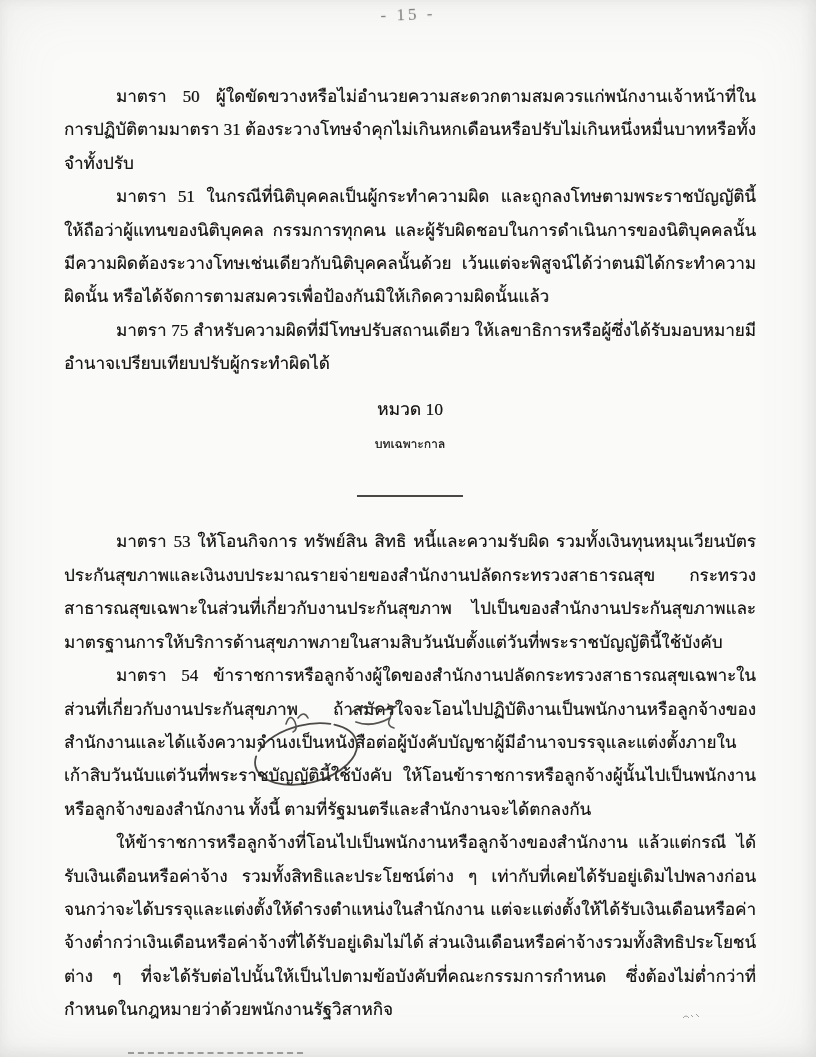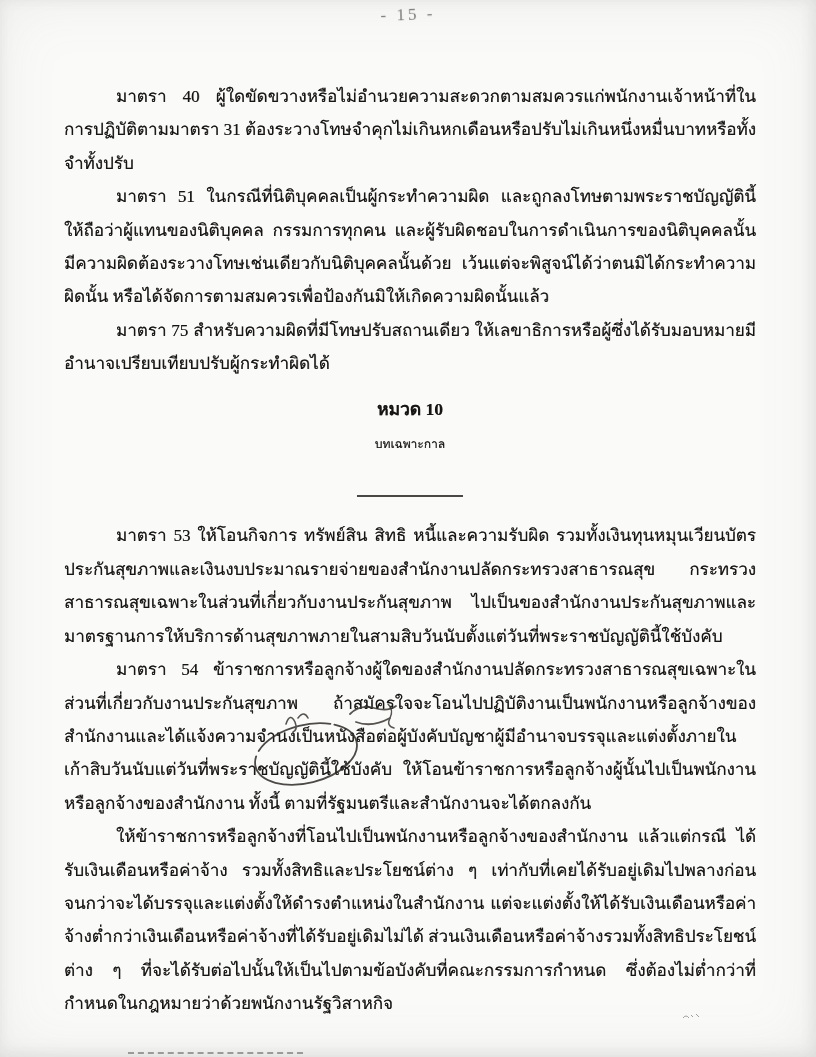--- a/index.html
+++ b/index.html
@@ -50,38 +50,37 @@
   }
   .chapter {
     text-align: center;
     text-indent: 0;
     margin-top: 12px;
   }
   .chapter-number {
     display: block;
     margin: 0;
     font-size: 17.5px;
-    font-weight: bold;
   }
   .chapter-title {
     display: block;
     margin: 2px 0 0 0;
     font-size: 12px;
   }
   .chapter-divider {
     display: block;
     width: 106px;
     height: 0;
     border: none;
     border-top: 2px solid #2a2826;
     margin: 34px auto 0 auto;
     opacity: 0.85;
   }
   .after-chapter {
-    margin-top: 22px;
+    margin-top: 28px;
   }
   
   .annotation {
     position: absolute;
     left: 238px;
     top: 692px;
     width: 210px;
     height: 110px;
     pointer-events: none;
     opacity: 0.85;
@@ -104,21 +103,21 @@
 </style>
 </head>
 <body>
 
 <div class="page">
 
   <div class="page-number">- 15 -</div>
 
   <div class="content">
 
-    <p class="para">มาตรา 40 ผู้ใดขัดขวางหรือไม่อำนวยความสะดวกตามสมควรแก่พนักงานเจ้าหน้าที่ในการปฏิบัติตามมาตรา 31 ต้องระวางโทษจำคุกไม่เกินหกเดือนหรือปรับไม่เกินหนึ่งหมื่นบาทหรือทั้งจำทั้งปรับ</p>
+    <p class="para">มาตรา 50 ผู้ใดขัดขวางหรือไม่อำนวยความสะดวกตามสมควรแก่พนักงานเจ้าหน้าที่ในการปฏิบัติตามมาตรา 31 ต้องระวางโทษจำคุกไม่เกินหกเดือนหรือปรับไม่เกินหนึ่งหมื่นบาทหรือทั้งจำทั้งปรับ</p>
 
     <p class="para">มาตรา 51 ในกรณีที่นิติบุคคลเป็นผู้กระทำความผิด และถูกลงโทษตามพระราชบัญญัตินี้ ให้ถือว่าผู้แทนของนิติบุคคล กรรมการทุกคน และผู้รับผิดชอบในการดำเนินการของนิติบุคคลนั้นมีความผิดต้องระวางโทษเช่นเดียวกับนิติบุคคลนั้นด้วย เว้นแต่จะพิสูจน์ได้ว่าตนมิได้กระทำความผิดนั้น หรือได้จัดการตามสมควรเพื่อป้องกันมิให้เกิดความผิดนั้นแล้ว</p>
 
     <p class="para">มาตรา 75 สำหรับความผิดที่มีโทษปรับสถานเดียว ให้เลขาธิการหรือผู้ซึ่งได้รับมอบหมายมีอำนาจเปรียบเทียบปรับผู้กระทำผิดได้</p>
 
 
     <div class="para chapter">
       <span class="chapter-number">หมวด 10</span>
       <span class="chapter-title">บทเฉพาะกาล</span>
       <span class="chapter-divider"></span>

